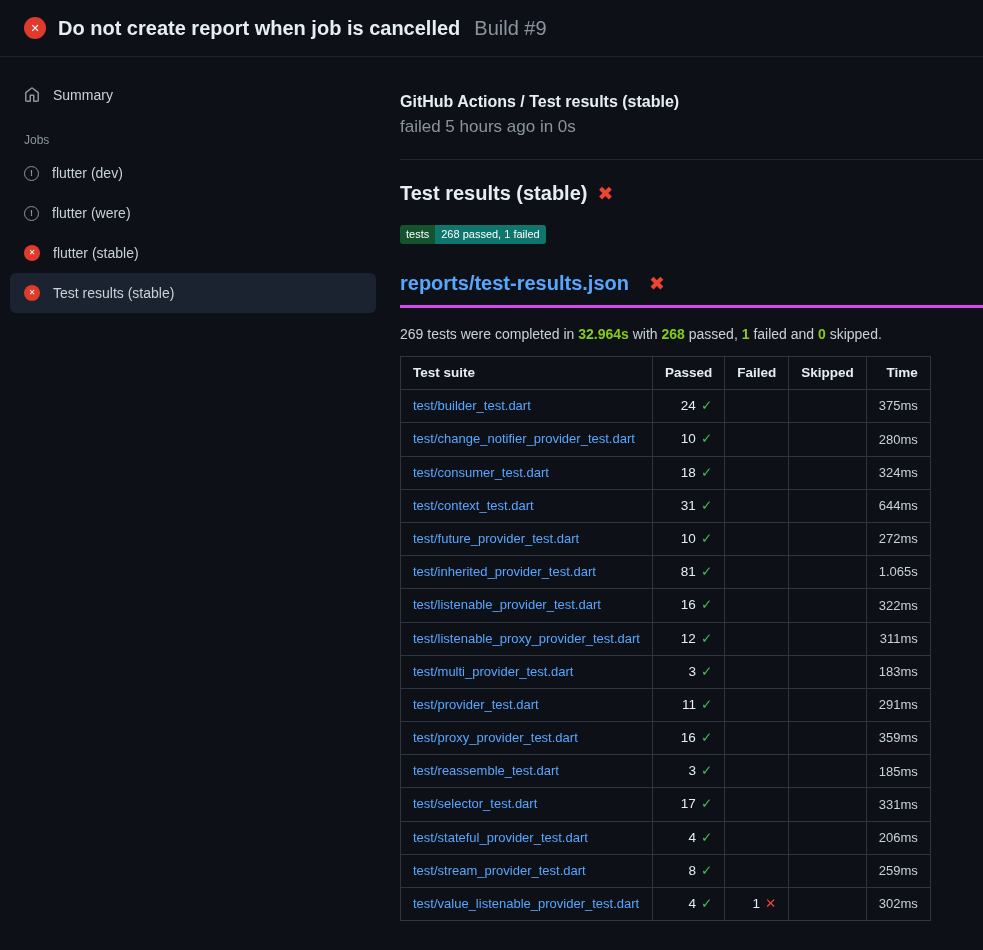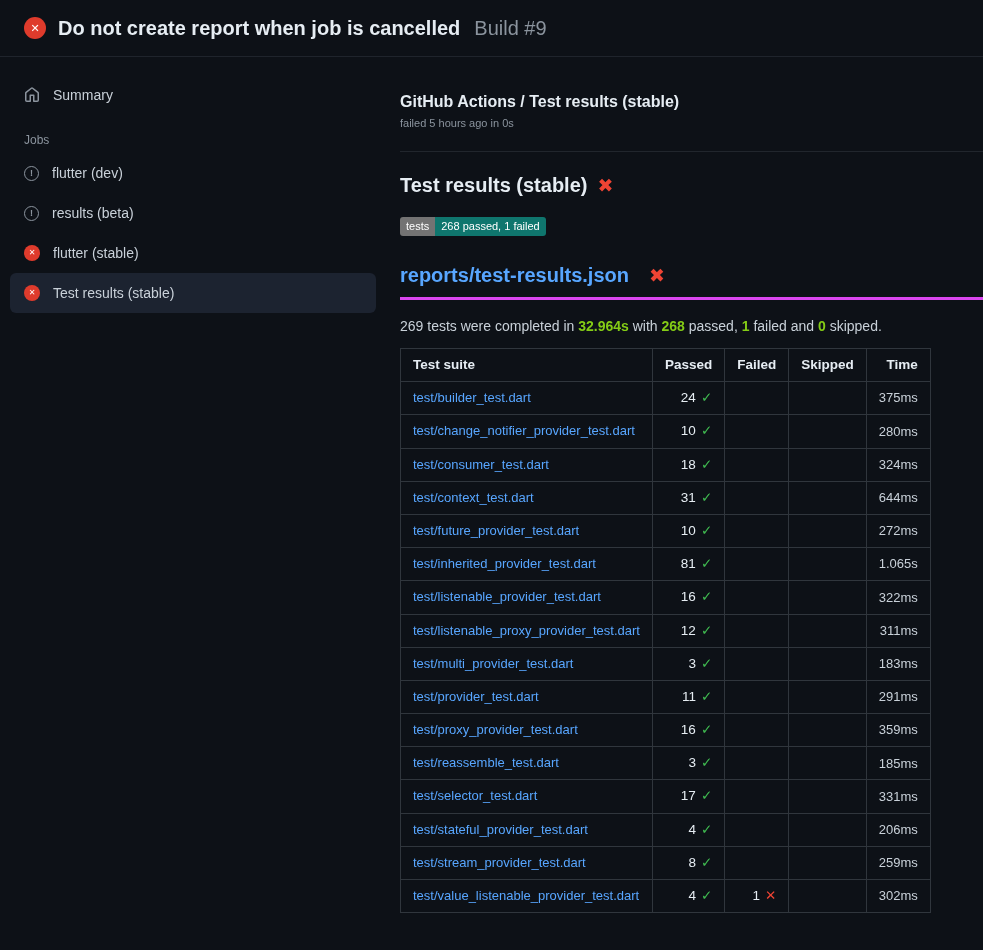--- a/index.html
+++ b/index.html
@@ -48,32 +48,32 @@
   .icon-failed {
     width:16px; height:16px; border-radius:50%;
     background:#df3b2c; color:#fff;
     display:flex; align-items:center; justify-content:center;
     font-size:8px; font-weight:bold; line-height:1; flex:0 0 auto;
   }
 
   
   .main { flex:1 1 auto; padding-top:36px; min-width:0; }
   .breadcrumb { font-size:16px; font-weight:700; color:#e6edf3; }
-  .status-line { font-size:11px; color:#8b949e; margin-top:6px; }
+  .status-line { font-size:17px; color:#8b949e; margin-top:6px; }
   .divider { border:none; border-top:1px solid #21262d; margin-top:22px; }
 
   .section-title {
     margin-top:22px; font-size:20px; font-weight:700; color:#e6edf3;
     display:flex; align-items:center; gap:10px;
   }
   .x-mark { color:#ef4434; font-weight:700; font-size:19px; line-height:1; }
 
   .badge { display:inline-flex; margin-top:20px; font-size:11px; line-height:1;
            border-radius:3px; overflow:hidden; color:#fff; }
-  .badge-label { background:#737373; padding:4px 6px; }
+  .badge-label { background:#14532d; padding:4px 6px; }
   .badge-value { background:#0f766e; padding:4px 6px; }
 
   .report-title-row {
     margin-top:28px; padding-bottom:10px;
     border-bottom:3px solid #d946ef;
     display:flex; align-items:center; gap:20px;
   }
   .report-title { font-size:20px; font-weight:700; color:#58a6ff; text-decoration:none; }
 
   .summary-line { margin-top:18px; font-size:14px; color:#c9d1d9; }
@@ -120,21 +120,21 @@
     </div>
 
     <div class="jobs-label">Jobs</div>
 
     <div class="sidebar-item">
       <span class="icon-neutral">!</span>
       <span>flutter (dev)</span>
     </div>
     <div class="sidebar-item">
       <span class="icon-neutral">!</span>
-      <span>results (beta)</span>
+      <span>flutter (were)</span>
     </div>
     <div class="sidebar-item">
       <span class="icon-failed">✕</span>
       <span>flutter (stable)</span>
     </div>
     <div class="sidebar-item selected">
       <span class="icon-failed">✕</span>
       <span>Test results (stable)</span>
     </div>
   </nav>

